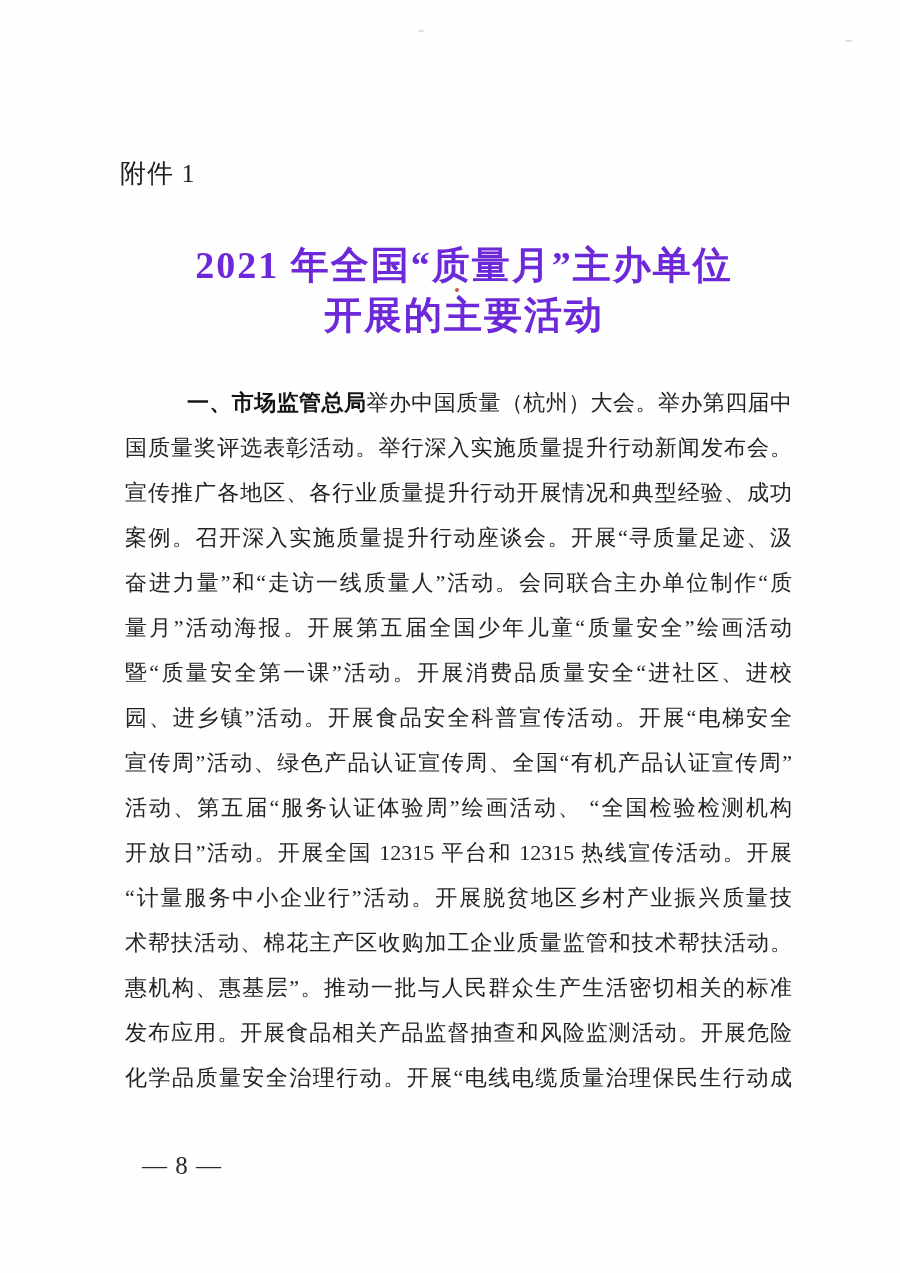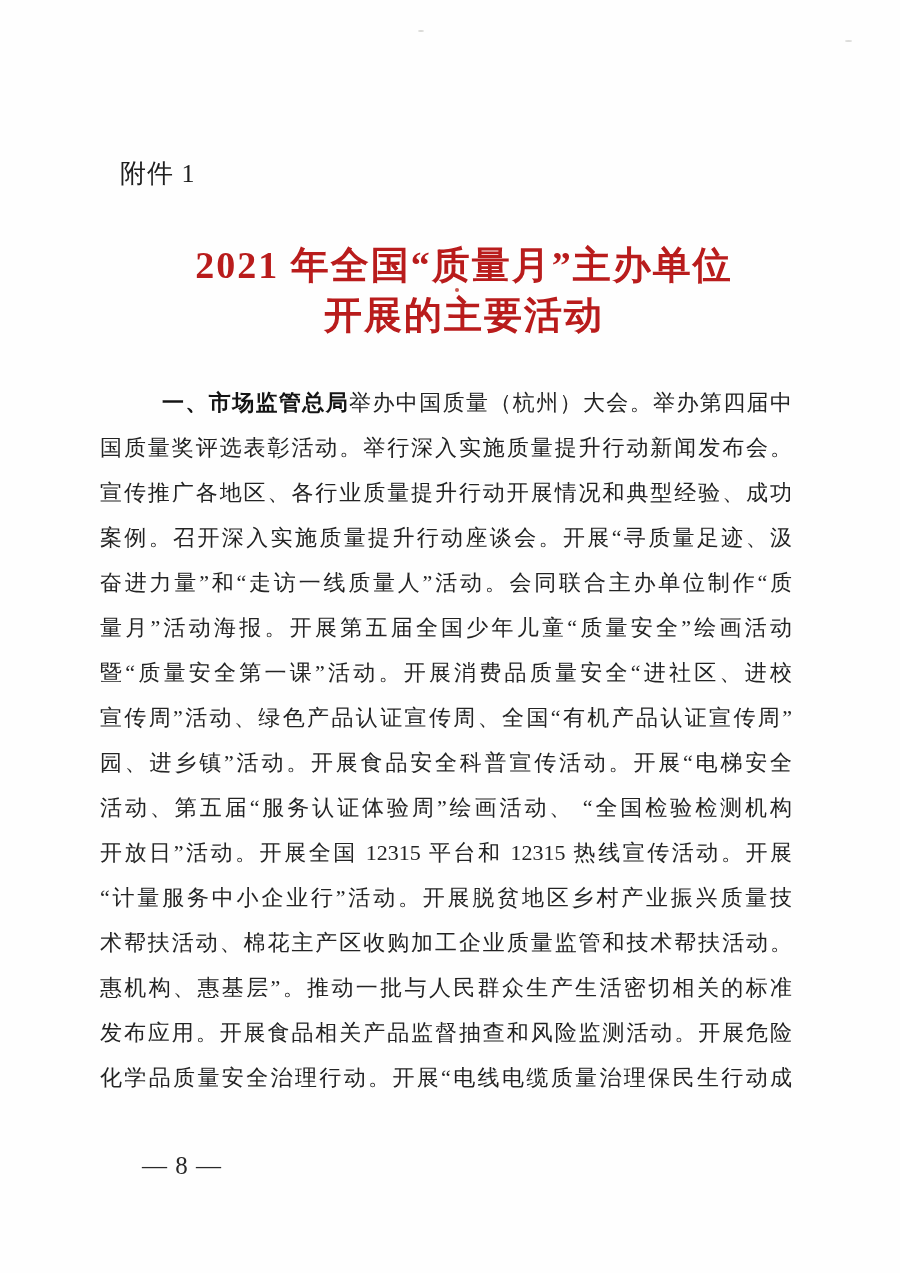--- a/index.html
+++ b/index.html
@@ -17,33 +17,34 @@
     font-size:26px;letter-spacing:1px;
   }
   .title-wrap{
     position:absolute;left:0;top:240px;width:900px;
     text-align:center;padding-left:28px;box-sizing:border-box;
   }
   .title-line{
     font-size:38px;font-weight:bold;
     letter-spacing:2px;
     line-height:50px;
-    color:#b91c1c;
+    color:#6d28d9;
   }
   .body-block{
     position:absolute;left:100px;top:380px;width:692px;
   }
   .ln{
     height:45px;line-height:45px;
     font-size:22px;
     color:#232323;
     text-align:justify;
     text-align-last:justify;
     text-justify:inter-character;
     white-space:nowrap;
+    margin-left:25px;
   }
   .ln-first{padding-left:62px;}
   .lead{
     font-family:"Liberation Sans","DejaVu Sans",sans-serif;
     font-weight:bold;color:#141414;
   }
   .footer-page{
     position:absolute;left:142px;top:1152px;
     font-size:25px;color:#2a2a2a;letter-spacing:1px;
   }
@@ -72,22 +73,22 @@
   <div class="body-block">
     <div class="ln ln-first">
       <span class="lead">一、市场监管总局</span><span>举办中国质量（杭州）大会。举办第四届中</span>
     </div>
     <div class="ln">国质量奖评选表彰活动。举行深入实施质量提升行动新闻发布会。</div>
     <div class="ln">宣传推广各地区、各行业质量提升行动开展情况和典型经验、成功</div>
     <div class="ln">案例。召开深入实施质量提升行动座谈会。开展“寻质量足迹、汲</div>
     <div class="ln">奋进力量”和“走访一线质量人”活动。会同联合主办单位制作“质</div>
     <div class="ln">量月”活动海报。开展第五届全国少年儿童“质量安全”绘画活动</div>
     <div class="ln">暨“质量安全第一课”活动。开展消费品质量安全“进社区、进校</div>
+    <div class="ln">园、进乡镇”活动。开展食品安全科普宣传活动。开展“电梯安全</div>
     <div class="ln">宣传周”活动、绿色产品认证宣传周、全国“有机产品认证宣传周”</div>
-    <div class="ln">园、进乡镇”活动。开展食品安全科普宣传活动。开展“电梯安全</div>
     <div class="ln">活动、第五届“服务认证体验周”绘画活动、 “全国检验检测机构</div>
     <div class="ln">开放日”活动。开展全国 12315 平台和 12315 热线宣传活动。开展</div>
     <div class="ln">“计量服务中小企业行”活动。开展脱贫地区乡村产业振兴质量技</div>
     <div class="ln">术帮扶活动、棉花主产区收购加工企业质量监管和技术帮扶活动。</div>
     <div class="ln">惠机构、惠基层”。推动一批与人民群众生产生活密切相关的标准</div>
     <div class="ln">发布应用。开展食品相关产品监督抽查和风险监测活动。开展危险</div>
     <div class="ln">化学品质量安全治理行动。开展“电线电缆质量治理保民生行动成</div>
   </div>
 
   <div class="footer-page">— 8 —</div>

